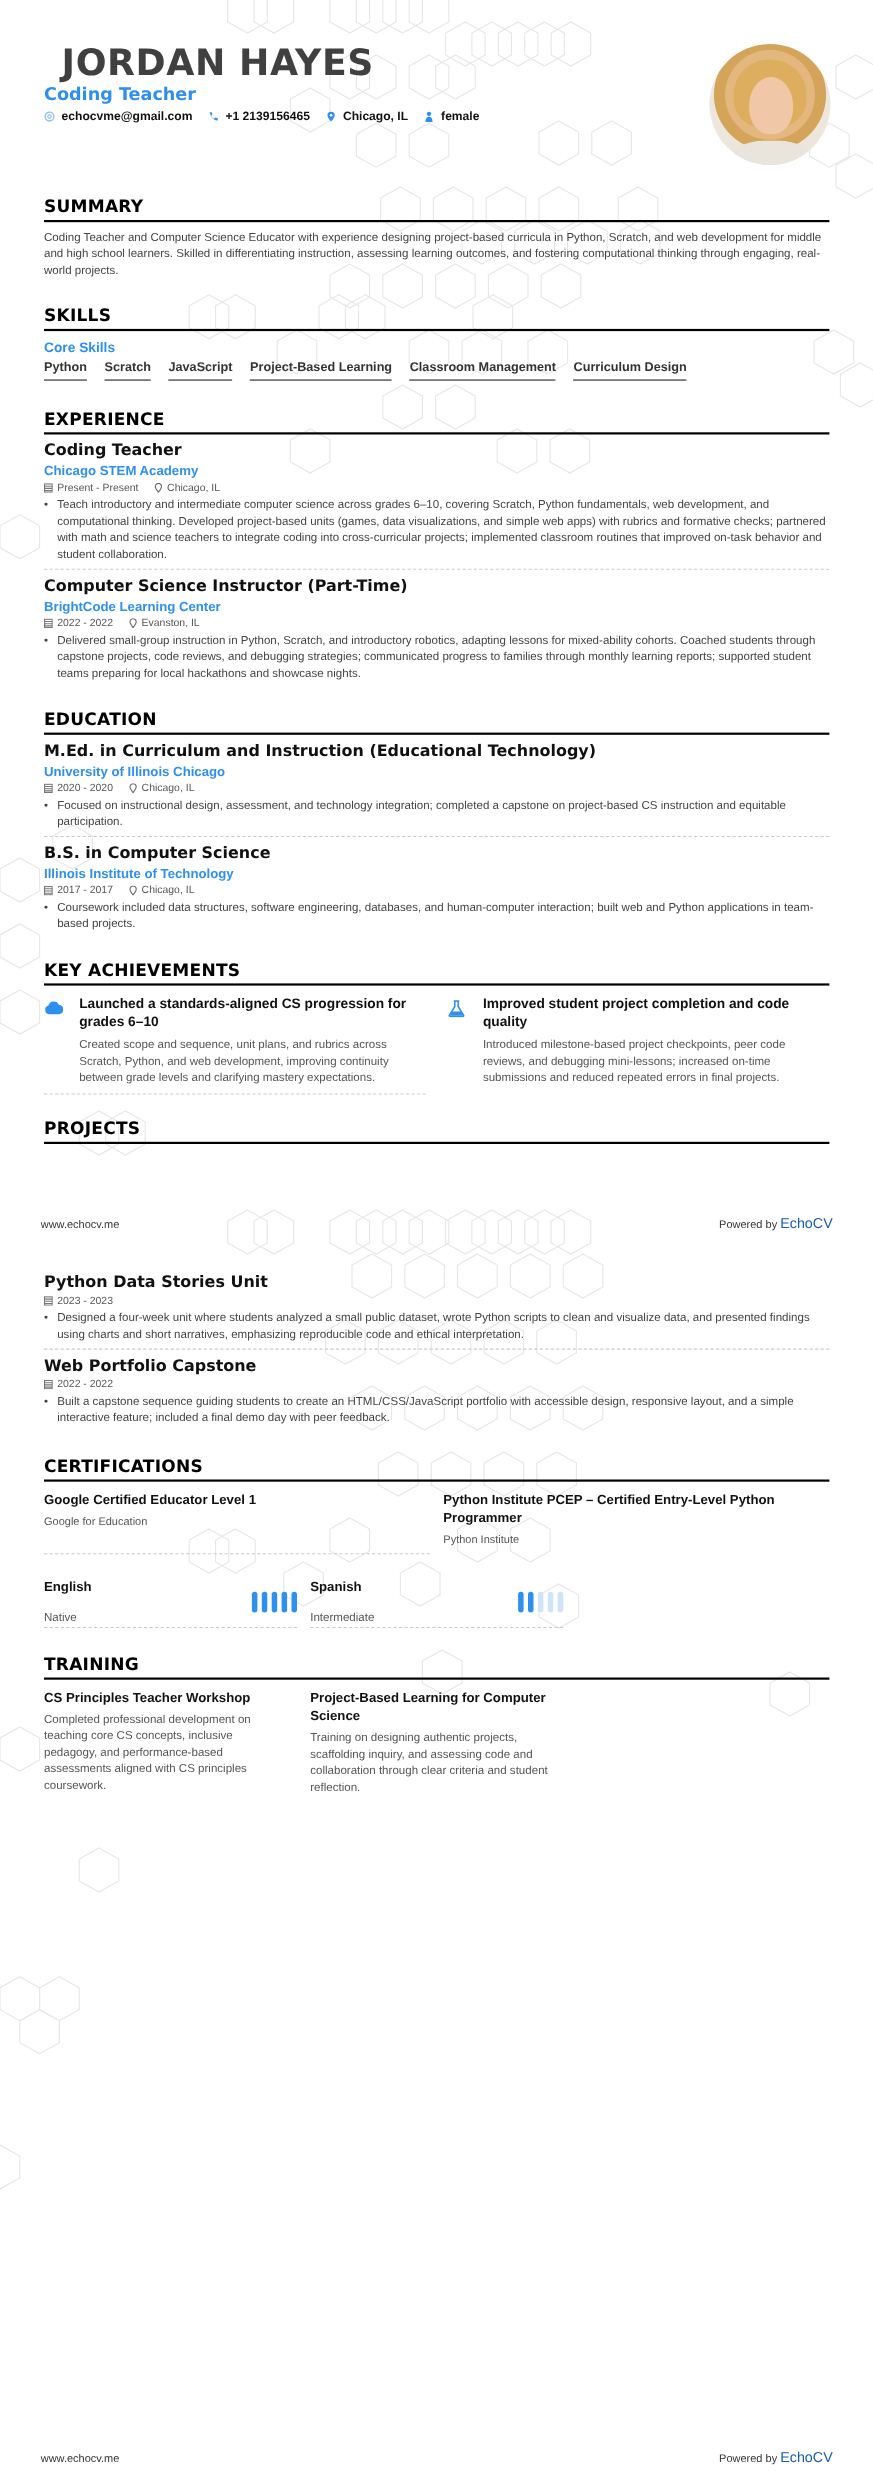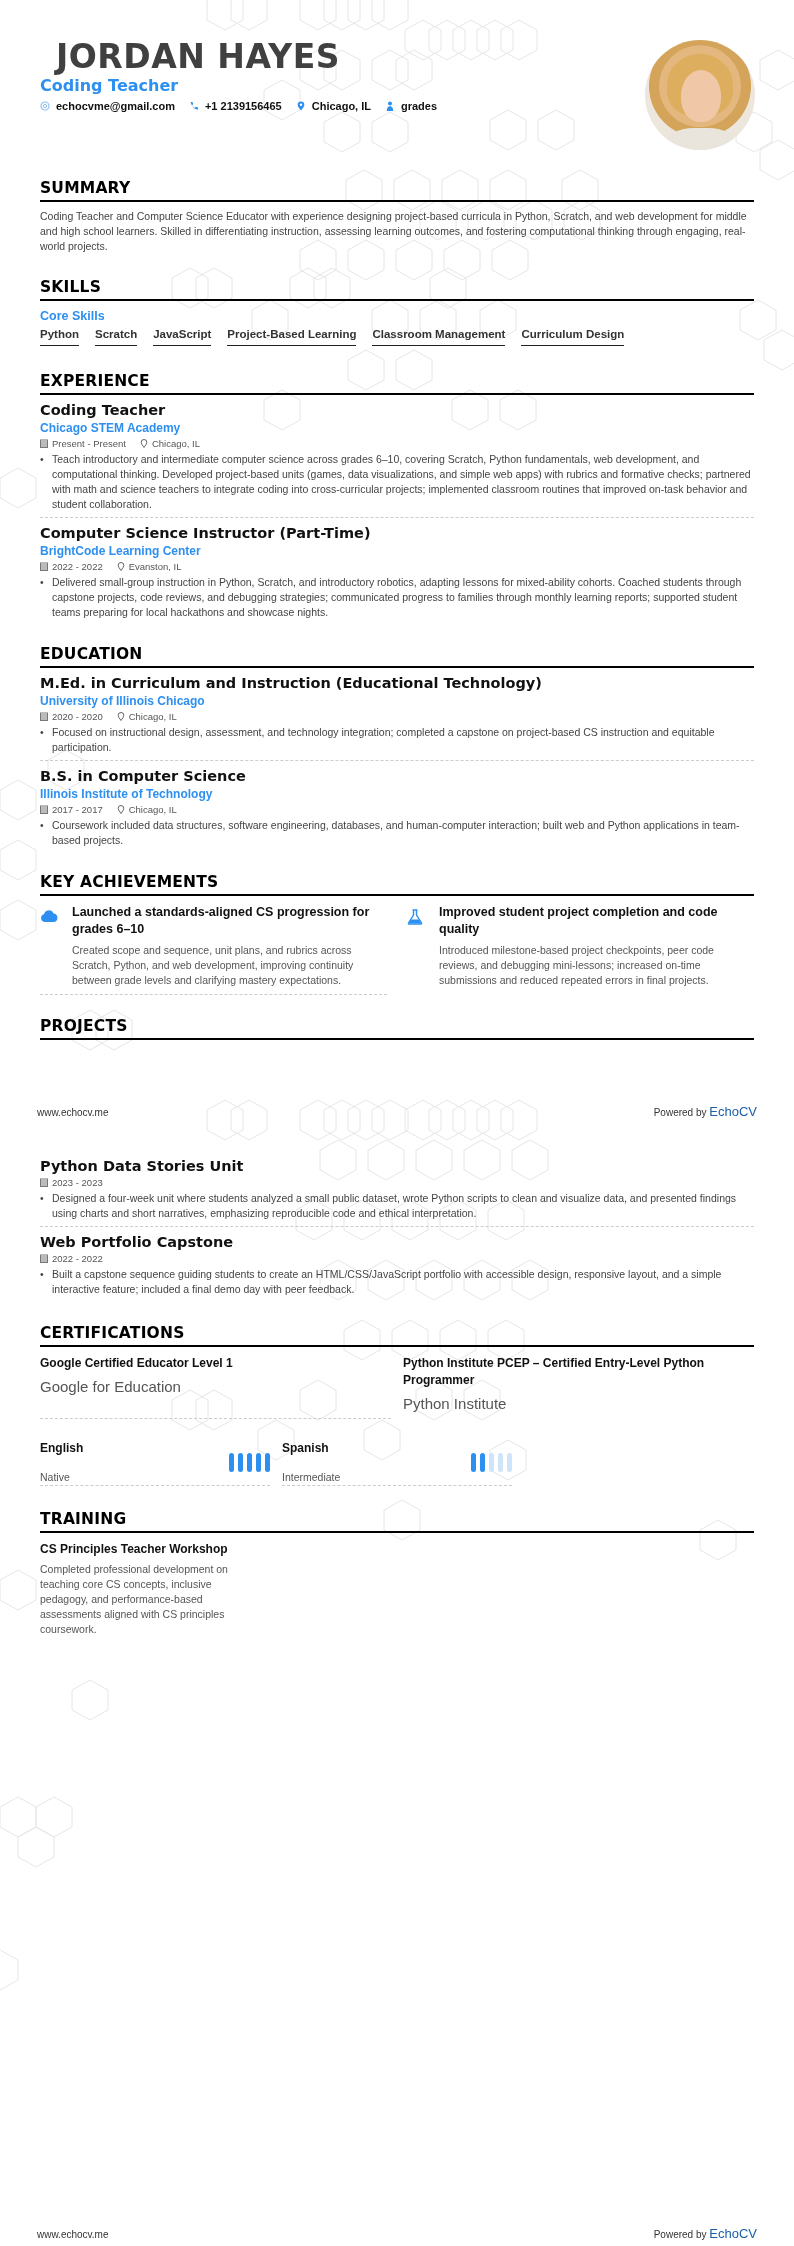--- a/index.html
+++ b/index.html
@@ -93,21 +93,21 @@
     display: flex; justify-content: space-between; align-items: baseline;
     font-size: 10px; color: #333;
   }
   .pfooter .brand { font-size: 13px; color: #1a5fa8; }
 
   
   .cert-grid { display: flex; gap: 12px; margin-top: 8px; justify-content: space-between; }
   .cert { flex: 1; padding-bottom: 7px; }
   .cert.bordered { border-bottom: 1px dashed #ccc; }
   .cert-title { font-size: 12px; font-weight: bold; color: #111; line-height: 17px; }
-  .cert-issuer { font-size: 15px; color: #555; margin-top: 6px; }
+  .cert-issuer { font-size: 10px; color: #555; margin-top: 6px; }
 
   
   .lang-grid { display: flex; gap: 12px; margin-top: 7px; }
   .lang { width: 230px; display: flex; justify-content: space-between; align-items: center; padding-bottom: 2px; border-bottom: 1px dashed #ccc; }
   .lang-name { font-size: 12px; font-weight: bold; color: #111; }
   .lang-level { font-size: 10.5px; color: #555; margin-top: 16px; }
   .bars { display: flex; gap: 4px; }
   .bar { width: 5px; height: 19px; border-radius: 3px; background: #cfe4f9; }
   .bar.on { background: #2d8ff0; }
 
@@ -256,21 +256,21 @@
           <path d="M5 0.5 A3.3 3.3 0 0 1 8.3 3.8 Q8.3 6 5 9.5 Q1.7 6 1.7 3.8 A3.3 3.3 0 0 1 5 0.5 Z" fill="#2d8ff0"></path>
           <circle cx="5" cy="3.8" r="1.2" fill="#fff"></circle>
         </svg>
       <span>Chicago, IL</span>
     </span>
     <span class="contact">
       <svg viewBox="0 0 10 10">
           <circle cx="5" cy="2.5" r="2" fill="#2d8ff0"></circle>
           <path d="M1.8 10 Q1.8 5.2 5 5.2 Q8.2 5.2 8.2 10 Z" fill="#2d8ff0"></path>
         </svg>
-      <span>grades</span>
+      <span>female</span>
     </span>
   </div>
   <div class="photo">
     <div class="hair"></div>
     <div class="face"></div>
     <div class="shoulder"></div>
   </div>
 </div>
 
 <div class="page">
@@ -519,20 +519,24 @@
     </div>
   </div>
 
   <div class="section" style="margin-top:24px">
     <div class="section-title">TRAINING</div>
     <div class="train-grid">
       <div class="train">
         <div class="train-title">CS Principles Teacher Workshop</div>
         <div class="train-desc">Completed professional development on teaching core CS concepts, inclusive pedagogy, and performance-based assessments aligned with CS principles coursework.</div>
       </div>
+      <div class="train">
+        <div class="train-title">Project-Based Learning for Computer Science</div>
+        <div class="train-desc">Training on designing authentic projects, scaffolding inquiry, and assessing code and collaboration through clear criteria and student reflection.</div>
+      </div>
     </div>
   </div>
 </div>
 
 <div class="pfooter" style="top:2226px">
   <span>www.echocv.me</span>
   <span><span>Powered by</span> <span class="brand">EchoCV</span></span>
 </div>
 
 </body></html>

